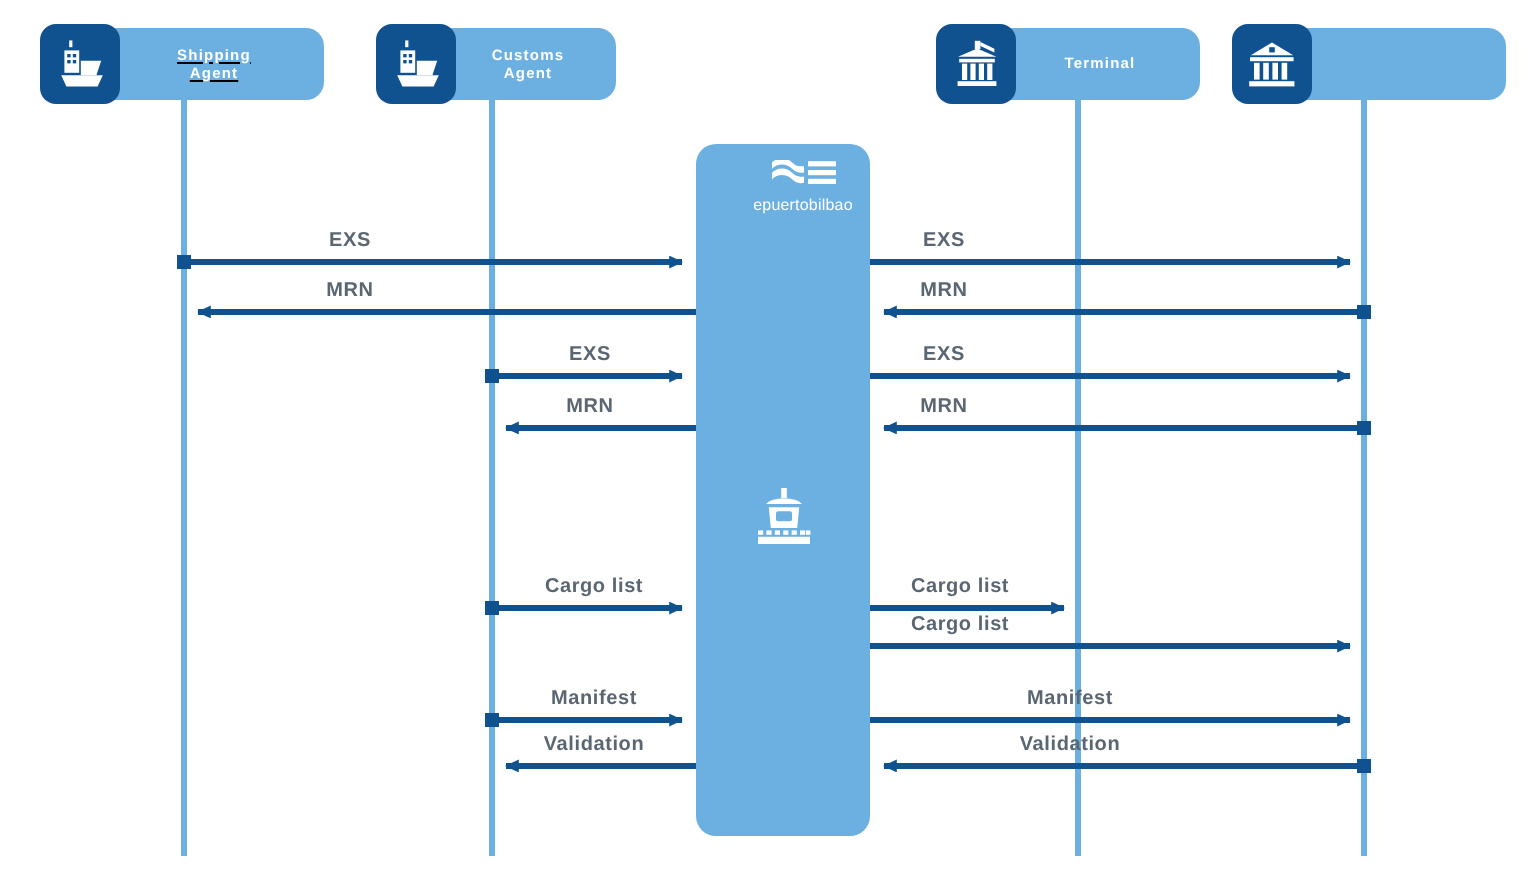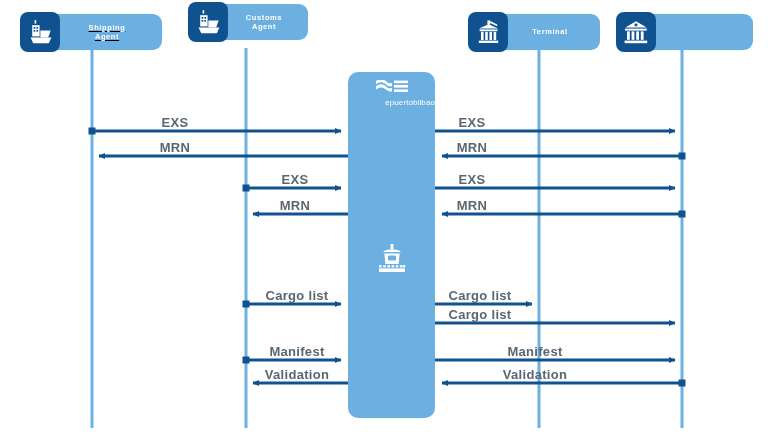--- a/index.html
+++ b/index.html
@@ -11,25 +11,25 @@
              background:#6cb0e2;display:flex;align-items:center;}
   .actor-icon{position:absolute;left:-2px;top:-2px;width:40px;height:40px;
               border-radius:8px;background:#10528f;
               display:flex;align-items:center;justify-content:center;}
   .actor-icon svg{display:block;}
   .actor-label{flex:1;text-align:center;color:#ffffff;font-weight:bold;
                font-size:7.5px;line-height:9.5px;letter-spacing:.6px;
                padding-left:34px;padding-right:4px;}
   .center-panel{position:absolute;left:348px;top:72px;width:87px;height:346px;
                 background:#6cb0e2;border-radius:10px;}
-  .brand{position:absolute;left:348px;top:80px;width:87px;text-align:right;}
+  .brand{position:absolute;left:348px;top:80px;width:87px;text-align:center;padding-left:10px;}
   .brand-mark{display:block;margin:0 auto 2px auto;}
   .brand-text{color:#ffffff;font-size:8px;letter-spacing:.1px;}
   .ship-badge{position:absolute;left:348px;top:240px;width:87px;text-align:center;}
-  .msg-label{position:absolute;color:#5a6672;font-size:13px;font-weight:bold;
+  .msg-label{position:absolute;color:#5a6672;font-size:10px;font-weight:bold;
              letter-spacing:.3px;white-space:nowrap;transform:translateX(-50%);}
 </style>
 </head>
 <body>
 
 <div id="stage">
 
   <svg class="layer">
     <defs>
       <marker id="ah" markerWidth="7" markerHeight="7" refX="6.4" refY="3.2" orient="auto" markerUnits="userSpaceOnUse">
@@ -124,21 +124,21 @@
             <rect x="7.6" y="9" width="1.7" height="1.7" fill="#10528f"></rect>
             <rect x="10.4" y="9" width="1.7" height="1.7" fill="#10528f"></rect>
             <rect x="7.6" y="12" width="1.7" height="1.7" fill="#10528f"></rect>
             <rect x="10.4" y="12" width="1.7" height="1.7" fill="#10528f"></rect>
             <path d="M14.4,12.4 L24.6,12.4 L22.2,19.6 L14.4,19.6 Z" fill="#ffffff"></path>
             <path d="M4.6,19.6 L25.4,19.6 L22.8,25.2 L7.2,25.2 Z" fill="#ffffff"></path>
           </svg>
         </div>
         <div class="actor-label">Shipping<br>Agent</div>
       </div>
-      <div class="actor-box" style="left: 190px; top: 4px; width: 118px; justify-content: center;">
+      <div class="actor-box" style="left: 190px; top: 14px; width: 118px; justify-content: center;">
         <div class="actor-icon">
           <svg width="28" height="28" viewBox="0 0 28 28">
             <rect x="8.6" y="2.2" width="1.6" height="3.4" fill="#ffffff"></rect>
             <path d="M6.2,7.2 L13.6,7.2 L13.6,18.4 L6.2,18.4 Z" fill="#ffffff"></path>
             <rect x="7.6" y="9" width="1.7" height="1.7" fill="#10528f"></rect>
             <rect x="10.4" y="9" width="1.7" height="1.7" fill="#10528f"></rect>
             <rect x="7.6" y="12" width="1.7" height="1.7" fill="#10528f"></rect>
             <rect x="10.4" y="12" width="1.7" height="1.7" fill="#10528f"></rect>
             <path d="M14.4,12.4 L24.6,12.4 L22.2,19.6 L14.4,19.6 Z" fill="#ffffff"></path>
             <path d="M4.6,19.6 L25.4,19.6 L22.8,25.2 L7.2,25.2 Z" fill="#ffffff"></path>

